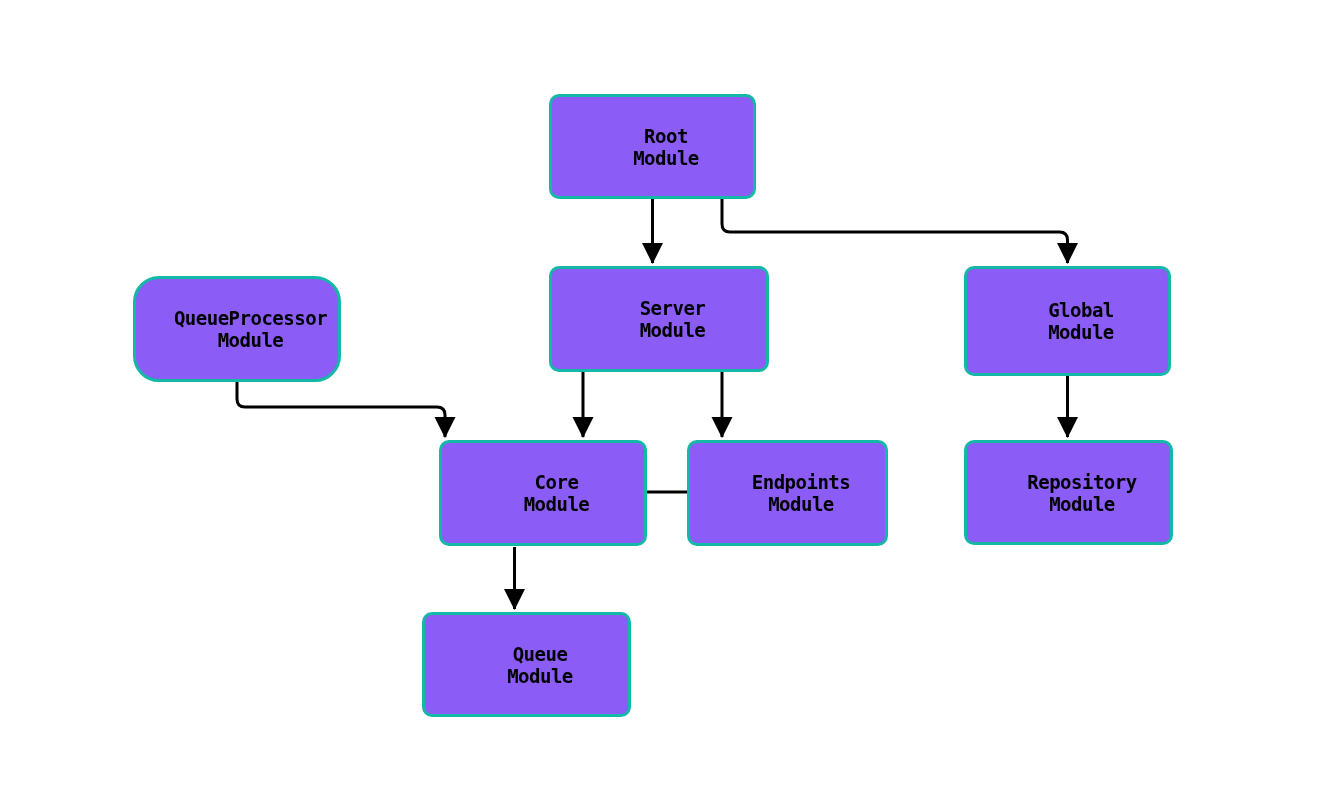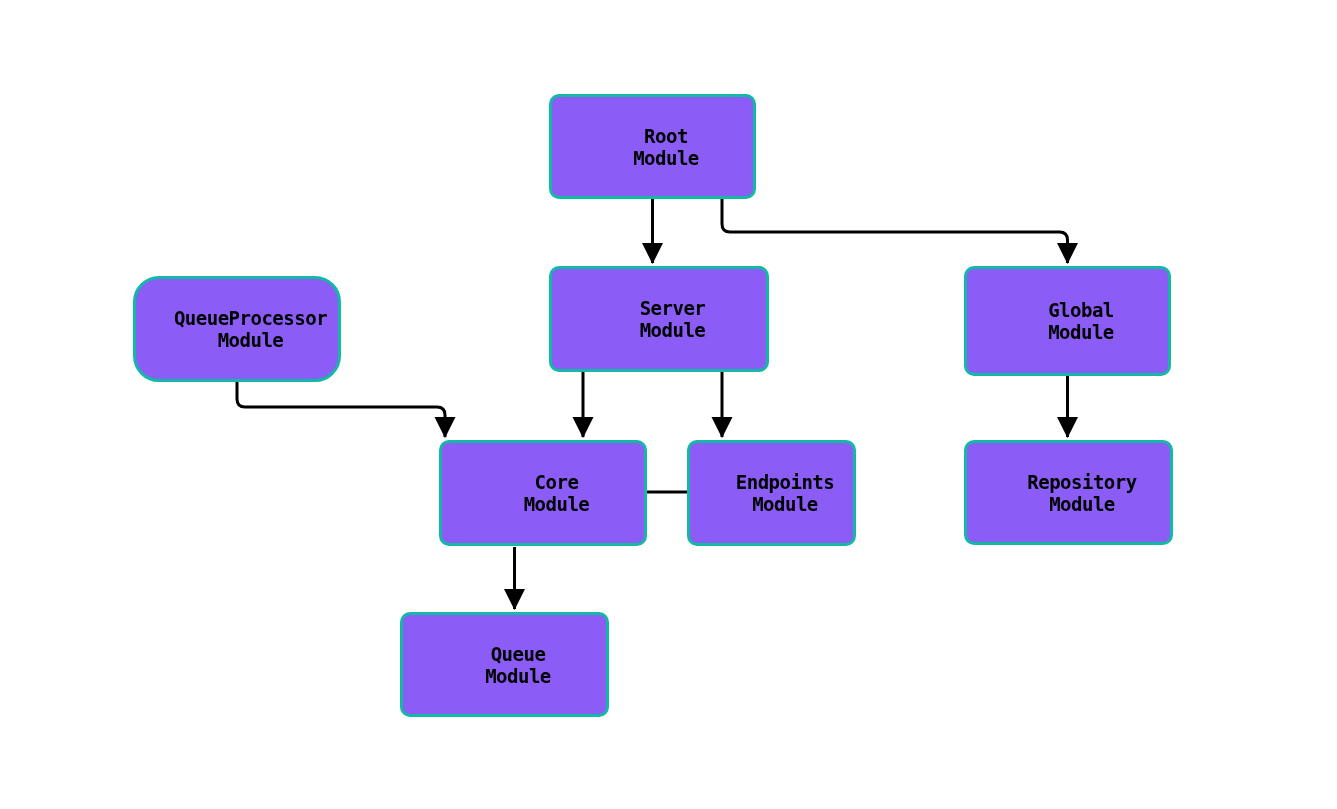--- a/index.html
+++ b/index.html
@@ -84,28 +84,28 @@
   <div class="node" style="left:964px; top:266px; width:207px; height:110px;">
     <span class="node-label">Global
 Module</span>
   </div>
 
   <div class="node" style="left:410px; top:440px; width:208px; height:106px;margin-left:29px;">
     <span class="node-label">Core
 Module</span>
   </div>
 
-  <div class="node" style="left:687px; top:440px; width:169px; height:106px;align-items:center;">
+  <div class="node" style="left:687px; top:440px; width:201px; height:106px;align-items:center;">
     <span class="node-label">Endpoints
 Module</span>
   </div>
 
   <div class="node" style="left:964px; top:440px; width:209px; height:105px;">
     <span class="node-label">Repository
 Module</span>
   </div>
 
-  <div class="node" style="left:400px; top:612px; width:209px; height:105px;">
+  <div class="node" style="left:422px; top:612px; width:209px; height:105px;">
     <span class="node-label">Queue
 Module</span>
   </div>
 
 </div>
 
 </body></html>

